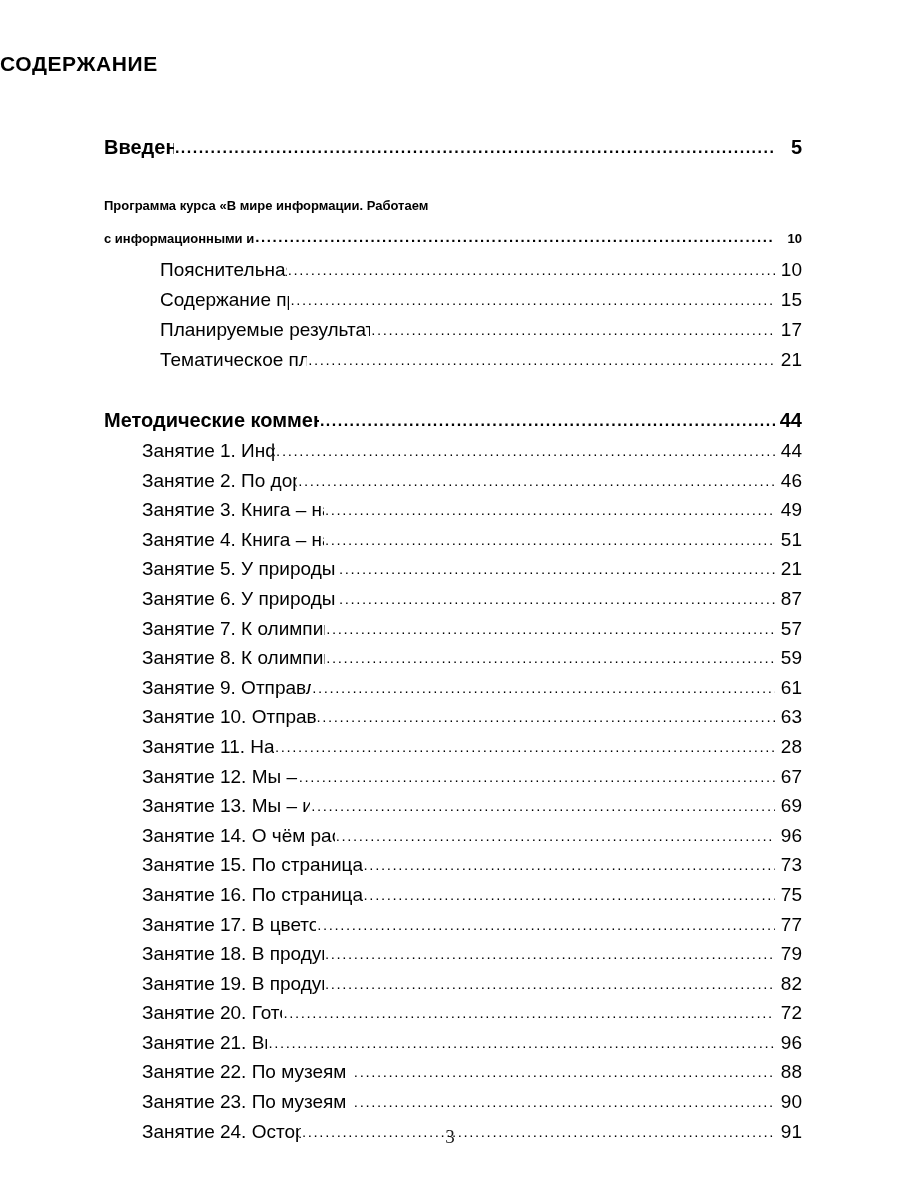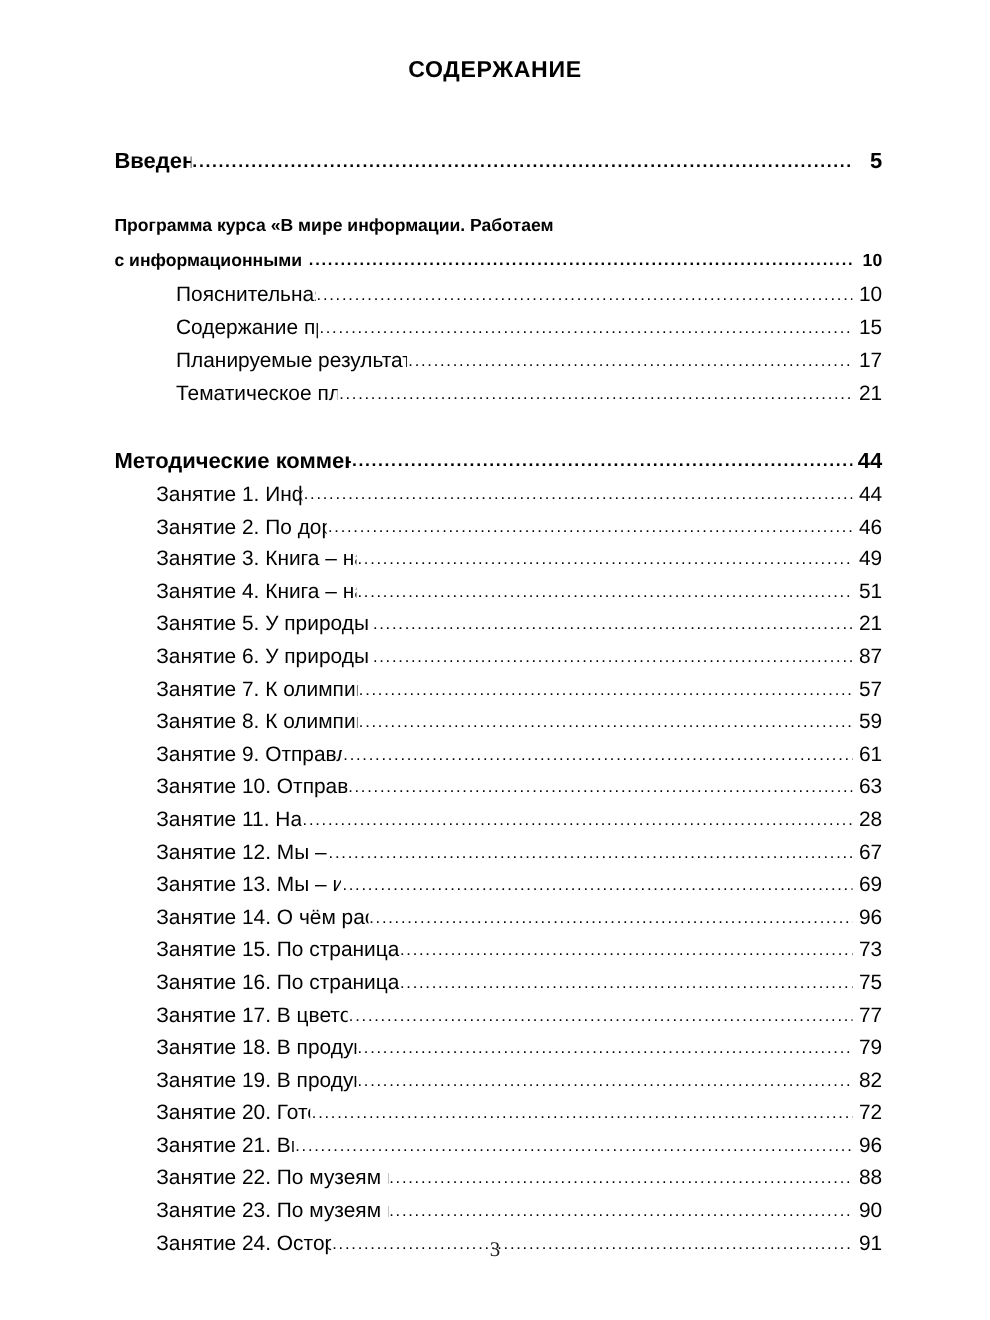--- a/index.html
+++ b/index.html
@@ -23,21 +23,20 @@
     height: 1200px;
     background: #ffffff;
   }
 
   
   .toc-title {
     position: absolute;
     left: 0;
     top: 52px;
     width: 900px;
-    text-align: center;
     font-size: 21px;
     font-weight: bold;
     letter-spacing: 0.6px;
   }
 
   
   .toc-body {
     position: absolute;
     left: 104px;
     top: 132px;
@@ -85,21 +84,21 @@
     margin-left: 0;
   }
   .lvl-head .leader {
     font-weight: bold;
     letter-spacing: 1.5px;
     font-size: 16px;
   }
 
   
   .head-multiline {
-    font-size: 16px;
+    font-size: 13px;
     font-weight: bold;
     line-height: 32px;
   }
   .head-multiline .firstline {
     display: block;
   }
 
   
   .lvl-sub {
     font-size: 19px;

